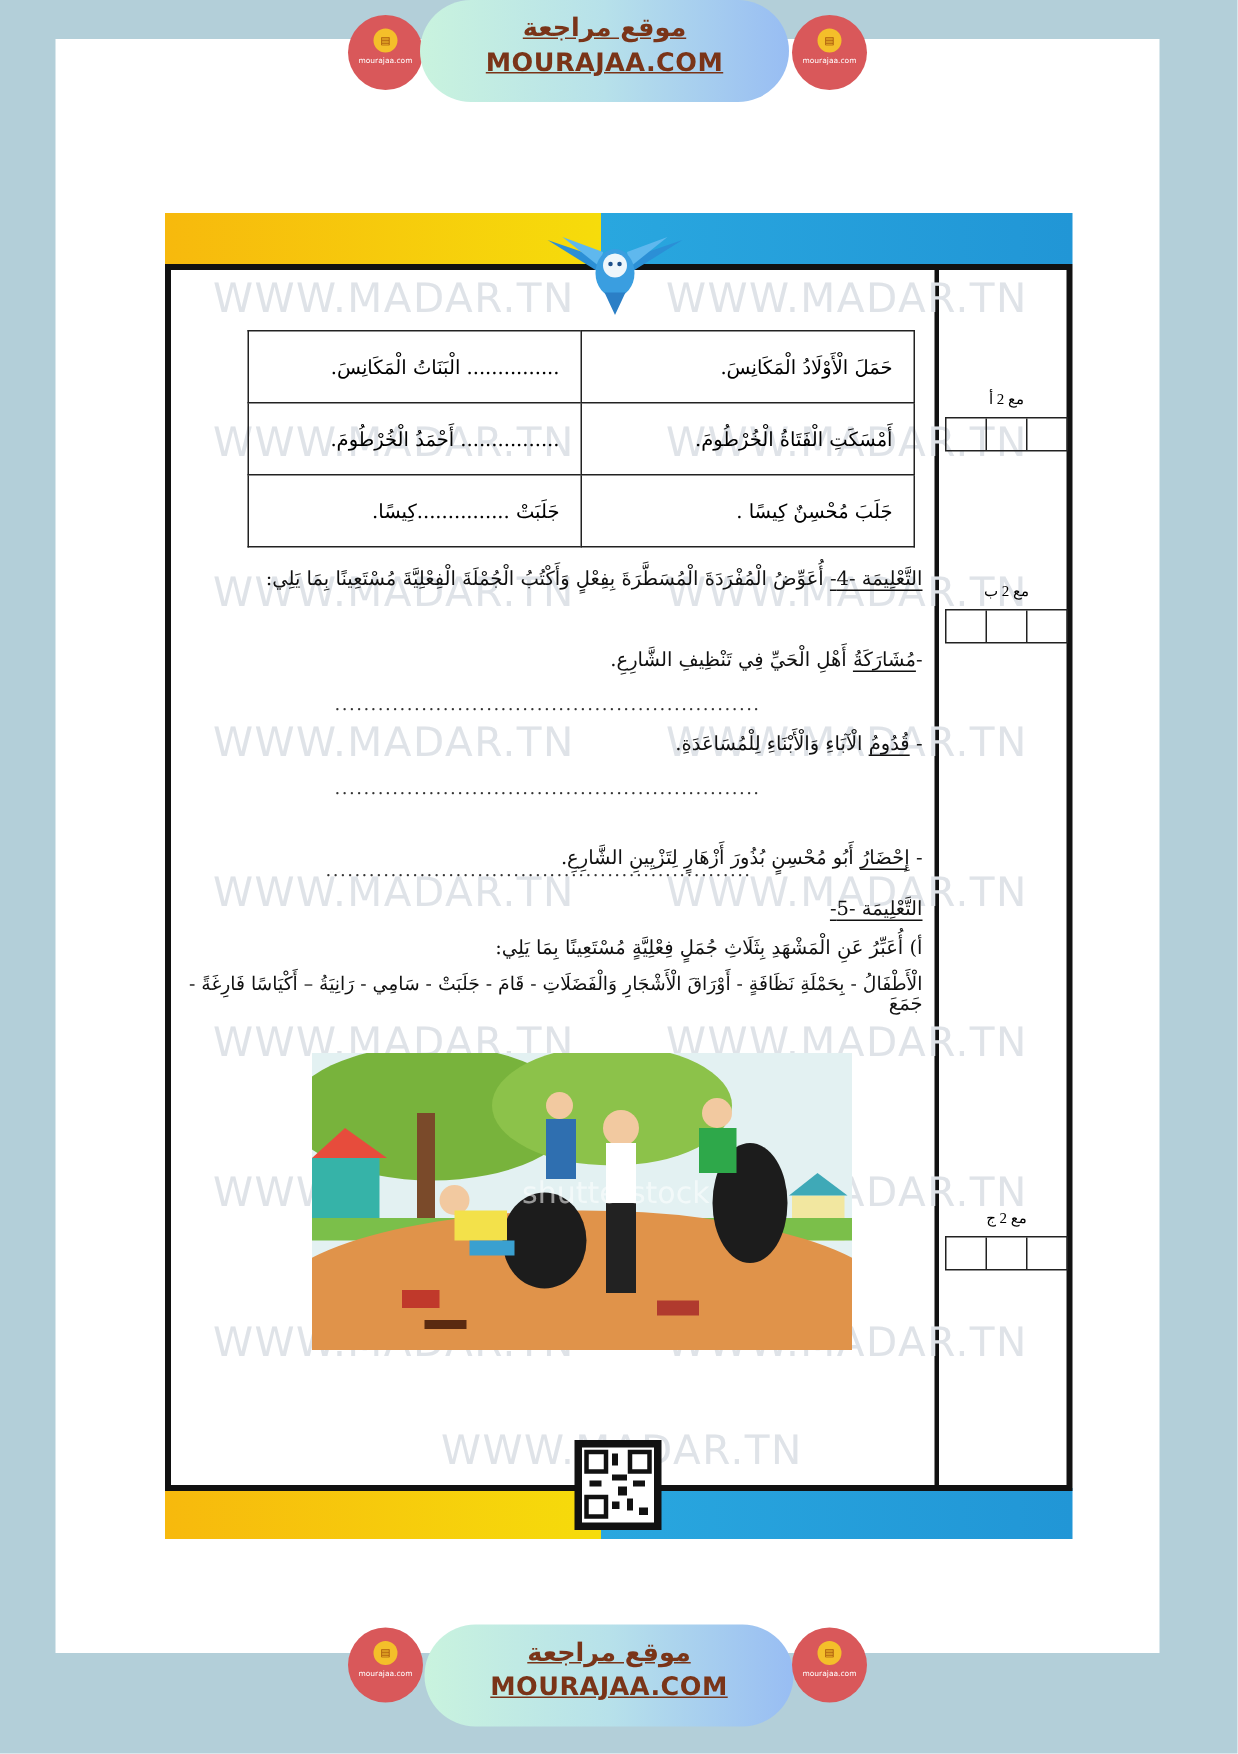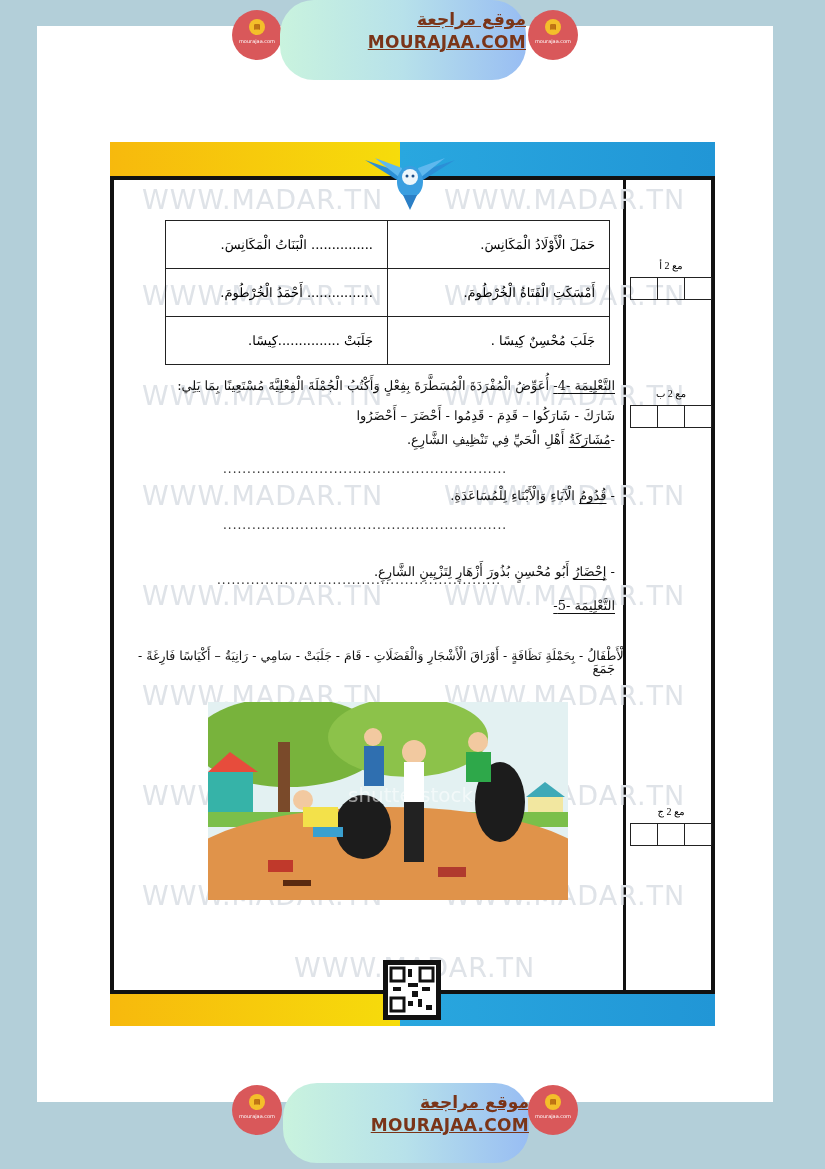--- a/index.html
+++ b/index.html
@@ -8,24 +8,24 @@
     background: #b3cfd9;
     position: relative;
     font-family: "DejaVu Serif", "Liberation Serif", serif;
   }
   .sheet {
     position: absolute; left: 37px; top: 26px; width: 736px; height: 1076px;
     background: #ffffff;
   }
   
   .banner {
-    position: absolute; left: 280px; width: 246px; height: 80px;
+    position: absolute; left: 280px; width: 246px; height: 68px;
     border-radius: 34px;
     background: linear-gradient(90deg, #c9f3de 0%, #b7e1ea 50%, #98bdf3 100%);
-    text-align: right; color: #7a3418;
+    text-align: center; color: #7a3418;
     font-family: "DejaVu Sans", "Liberation Sans", sans-serif; font-weight: bold;
   }
   .banner.top { top: 0; }
   .banner.bottom { top: 1083px; left: 283px; }
   .banner .ar { font-size: 17px; text-decoration: underline; padding-top: 8px; line-height: 22px; direction: rtl; }
   .banner .en { font-size: 17px; text-decoration: underline; line-height: 24px; letter-spacing: 0.3px; }
   .badge {
     position: absolute; width: 50px; height: 50px; border-radius: 50%;
     background: #d9585a; text-align: center;
   }
@@ -138,38 +138,38 @@
         <td>جَلَبَ مُحْسِنٌ كِيسًا .</td>
         <td>جَلَبَتْ ...............كِيسًا.</td>
       </tr>
     </tbody>
       </table>
 
     <div class="line" style="top:198px; right:96px;">
       <u>التَّعْلِيمَة -4-</u>
       <span>أُعَوِّضُ الْمُفْرَدَةَ الْمُسَطَّرَةَ بِفِعْلٍ وَأَكْتُبُ الْجُمْلَةَ الْفِعْلِيَّةَ مُسْتَعِينًا بِمَا يَلِي:</span>
     </div>
-    <div class="line" style="top:228px; right:96px;">شَارَكَ - شَارَكُوا – قَدِمَ - قَدِمُوا - أَحْضَرَ – أَحْضَرُوا</div>
     <div class="line" style="top:252px; right:96px;">
       <span>-</span><u>مُشَارَكَةُ</u><span> أَهْلِ الْحَيِّ فِي تَنْظِيفِ الشَّارِعِ.</span>
     </div>
     <div class="dots" style="top:282px; right:98px;">...........................................................</div>
     <div class="line" style="top:308px; right:96px;">
       <span>- </span><u>قُدُومُ</u><span> الْآبَاءِ وَالْأَبْنَاءِ لِلْمُسَاعَدَةِ.</span>
     </div>
     <div class="dots" style="top:338px; right:98px;">...........................................................</div>
     <div class="line" style="top:384px; right:96px;">
       <span>- </span><u>إِحْضَارُ</u><span> أَبُو مُحْسِنٍ بُذُورَ أَزْهَارٍ لِتَزْيِينِ الشَّارِعِ.</span>
     </div>
     <div class="dots" style="top:393px; right:104px;">...........................................................</div>
 
     <div class="line" style="top:418px; right:96px;">
       <u>التَّعْلِيمَة -5-</u>
     </div>
-    <div class="line" style="top:468px; right:84px; font-size:12.5px;">الْأَطْفَالُ - بِحَمْلَةِ نَظَافَةٍ - أَوْرَاقَ الْأَشْجَارِ وَالْفَضَلَاتِ - قَامَ - جَلَبَتْ - سَامِي - رَانِيَةُ – أَكْيَاسًا فَارِغَةً -</div>
+    <div class="line" style="top:444px; right:96px;">أ)  أُعَبِّرُ عَنِ الْمَشْهَدِ بِثَلَاثِ جُمَلٍ فِعْلِيَّةٍ مُسْتَعِينًا بِمَا يَلِي:</div>
+    <div class="line" style="top:468px; right:96px; font-size:12.5px;">الْأَطْفَالُ - بِحَمْلَةِ نَظَافَةٍ - أَوْرَاقَ الْأَشْجَارِ وَالْفَضَلَاتِ - قَامَ - جَلَبَتْ - سَامِي - رَانِيَةُ – أَكْيَاسًا فَارِغَةً -</div>
     <div class="line" style="top:481px; right:96px;">جَمَعَ</div>
 
     <div class="scene" style="top:522px;">
       <svg width="360" height="198" viewBox="0 0 360 198">
         <rect x="0" y="0" width="360" height="198" fill="#e3f1f2"></rect>
         <ellipse cx="80" cy="40" rx="95" ry="45" fill="#78b33c"></ellipse>
         <ellipse cx="200" cy="35" rx="80" ry="40" fill="#8cc24a"></ellipse>
         <rect x="70" y="40" width="12" height="85" fill="#7a4a2a"></rect>
         <rect x="0" y="70" width="45" height="50" fill="#36b3a8"></rect>
         <polygon points="0,70 22,50 50,70" fill="#e74c3c"></polygon>

